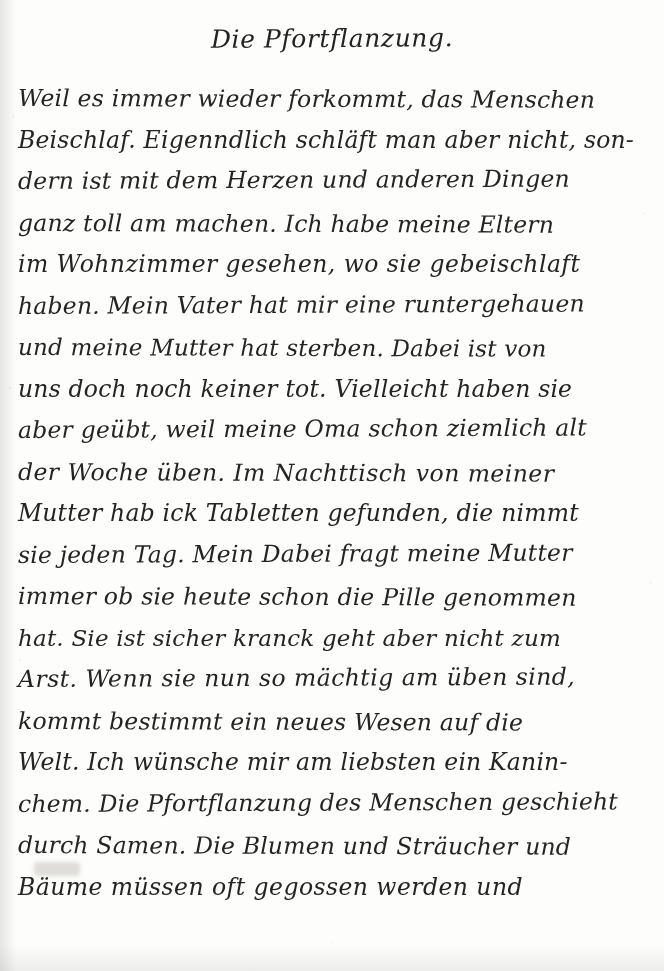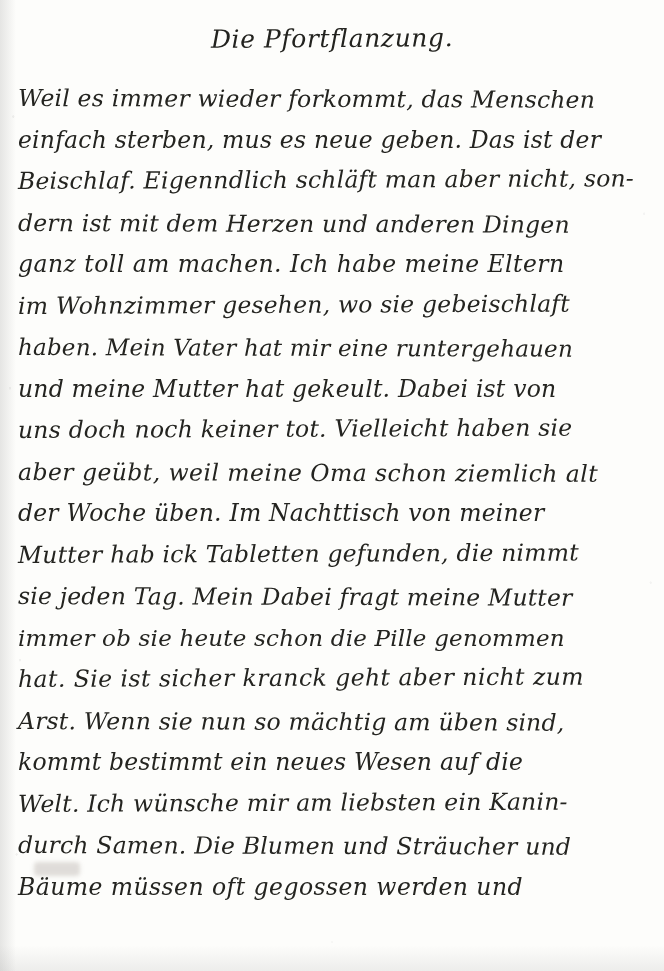--- a/index.html
+++ b/index.html
@@ -108,35 +108,35 @@
 <div id="page">
 
   <div class="scan-edge-left"></div>
   <div class="scan-edge-bottom"></div>
   <div class="smudge"></div>
 
   <div id="doc-title">Die Pfortflanzung.</div>
 
   <div id="body-text">
     <div class="line">Weil es immer wieder forkommt, das Menschen</div>
-    <div class="line">einfach sterben, mus es neue geben. Das ist der</div>
     <div class="line">Beischlaf. Eigenndlich schläft man aber nicht, son-</div>
     <div class="line">dern ist mit dem Herzen und anderen Dingen</div>
     <div class="line">ganz toll am machen. Ich habe meine Eltern</div>
     <div class="line">im Wohnzimmer gesehen, wo sie gebeischlaft</div>
     <div class="line">haben. Mein Vater hat mir eine runtergehauen</div>
-    <div class="line">und meine Mutter hat gekeult. Dabei ist von</div>
+    <div class="line">und meine Mutter hat sterben. Dabei ist von</div>
     <div class="line">uns doch noch keiner tot. Vielleicht haben sie</div>
     <div class="line">aber geübt, weil meine Oma schon ziemlich alt</div>
     <div class="line">der Woche üben. Im Nachttisch von meiner</div>
     <div class="line">Mutter hab ick Tabletten gefunden, die nimmt</div>
     <div class="line">sie jeden Tag. Mein Dabei fragt meine Mutter</div>
     <div class="line">immer ob sie heute schon die Pille genommen</div>
     <div class="line">hat. Sie ist sicher kranck geht aber nicht zum</div>
     <div class="line">Arst. Wenn sie nun so mächtig am üben sind,</div>
     <div class="line">kommt bestimmt ein neues Wesen auf die</div>
     <div class="line">Welt. Ich wünsche mir am liebsten ein Kanin-</div>
+    <div class="line">chem. Die Pfortflanzung des Menschen geschieht</div>
     <div class="line">durch Samen. Die Blumen und Sträucher und</div>
     <div class="line">Bäume müssen oft gegossen werden und</div>
 
   </div>
 
 </div>
 
 </body></html>

